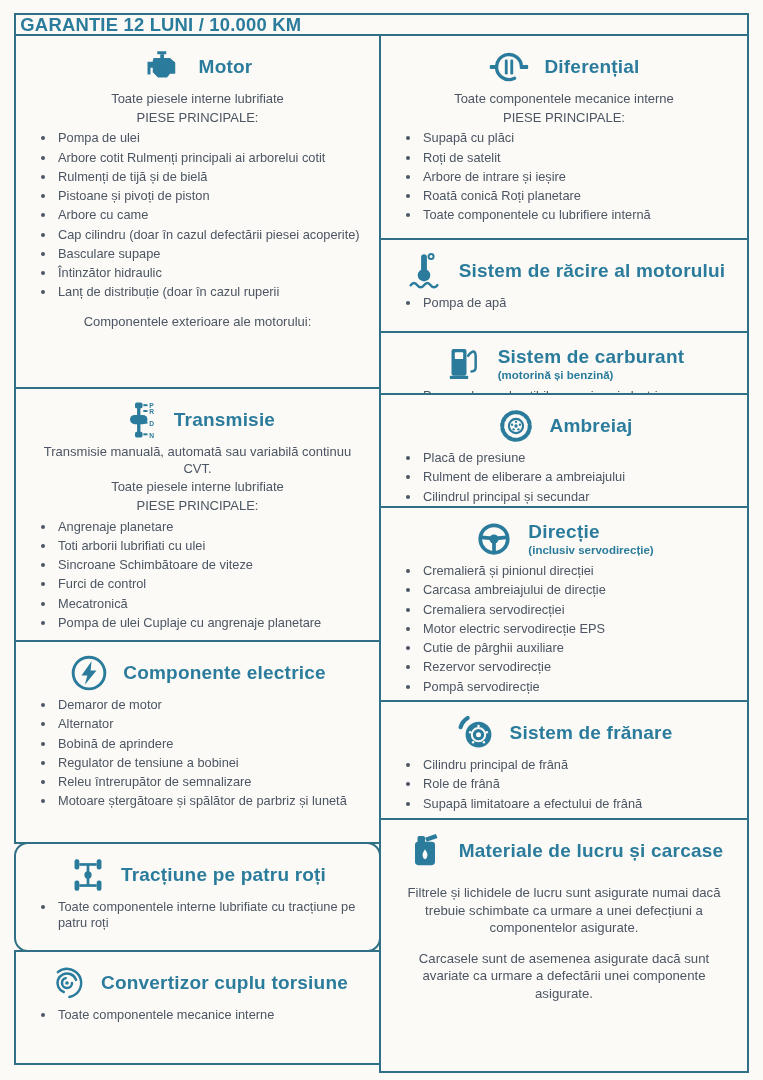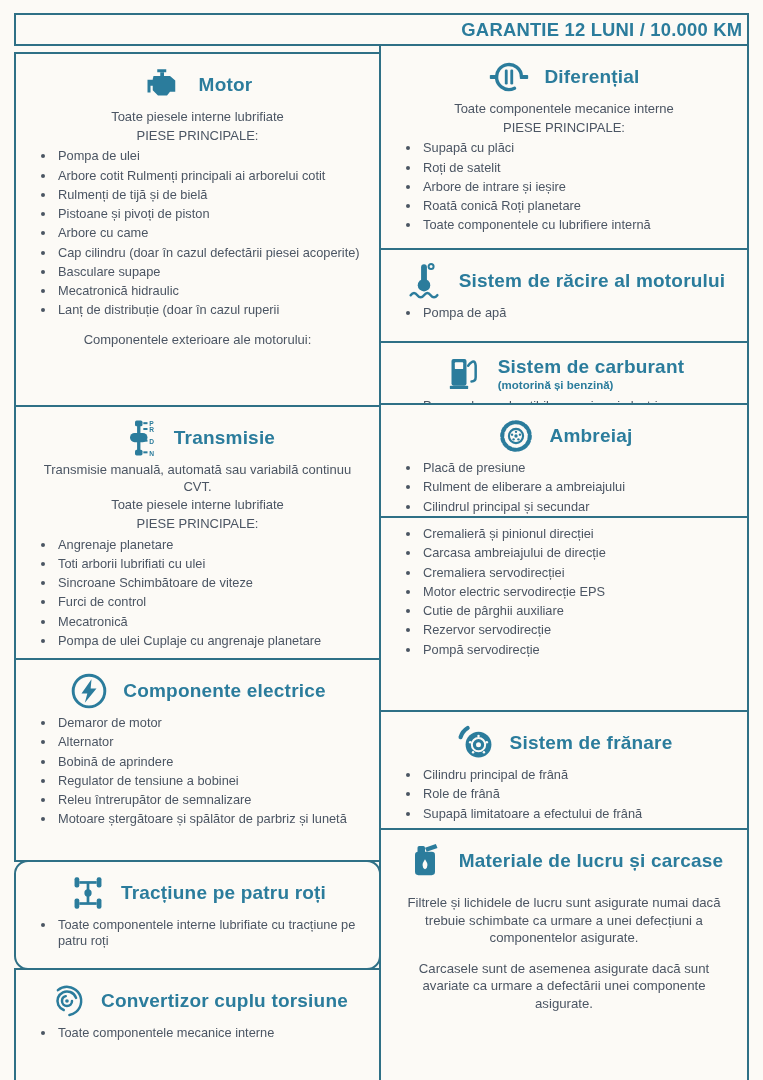--- a/index.html
+++ b/index.html
@@ -10,30 +10,30 @@
   }
   *{box-sizing:border-box;}
   html,body{margin:0;padding:0;}
   body{
     width:763px;height:1080px;position:relative;overflow:hidden;
     background:var(--bg);
     font-family:"Liberation Sans", sans-serif;
     color:var(--body);
   }
   .topbar{
-    margin:13px 14px 0 14px;height:33px;
+    margin:13px 14px 0 14px;height:23px;
     border:2px solid var(--border);
-    display:flex;align-items:center;justify-content:flex-end;
+    display:flex;align-items:center;justify-content:flex-start;
     background:var(--bg);
   }
   .topbar span{
     color:var(--teal);font-weight:700;font-size:19px;letter-spacing:.2px;
     transform:scaleX(.97);
   }
-  .cols{display:flex;margin:8px 14px;margin-top:-2px;align-items:flex-end;}
+  .cols{display:flex;margin:8px 14px;margin-top:-2px;}
   .col{display:flex;flex-direction:column;}
   #col-left{width:367px;}
   #col-right{width:370px;margin-left:-2px;}
   .section{
     border:2px solid var(--border);
     margin-top:-2px;
     background:var(--bg);
     padding:4px 10px 2px 10px;
     overflow:hidden;
   }
@@ -97,21 +97,21 @@
           <div class="intro">Toate piesele interne lubrifiate</div>
           <div class="intro">PIESE PRINCIPALE:</div>
           <ul class="bullets">
             <li>Pompa de ulei</li>
             <li>Arbore cotit Rulmenți principali ai arborelui cotit</li>
             <li>Rulmenți de tijă și de bielă</li>
             <li>Pistoane și pivoți de piston</li>
             <li>Arbore cu came</li>
             <li>Cap cilindru (doar în cazul defectării piesei acoperite)</li>
             <li>Basculare supape</li>
-            <li>Mecatronică hidraulic</li>
+            <li>Întinzător hidraulic</li>
             <li>Lanț de distribuție (doar în cazul ruperii</li>
           </ul>
           <div class="intro gap-above">Componentele exterioare ale motorului:</div>
         </section>
         <section class="section" style="height: 255px;">
           <div class="title-row">
             <span class="icon">
               <svg width="40" height="40" viewBox="0 0 48 48">
                 <g fill="currentColor">
                   <rect x="18" y="3" width="9" height="7" rx="2"></rect>
@@ -304,20 +304,37 @@
               <div class="sec-title">Ambreiaj</div>
             </div>
           </div>
           <ul class="bullets">
             <li>Placă de presiune</li>
             <li>Rulment de eliberare a ambreiajului</li>
             <li>Cilindrul principal și secundar</li>
           </ul>
         </section>
         <section class="section" style="height: 196px;">
+          <div class="title-row">
+            <span class="icon">
+              <svg width="40" height="40" viewBox="0 0 48 48">
+                <circle cx="24" cy="24" r="16.5" stroke="currentColor" fill="none" stroke-linecap="round" stroke-width="4.5"></circle>
+                <circle cx="24" cy="24" r="5.5" fill="currentColor"></circle>
+                <g stroke="currentColor" stroke-width="4.5" stroke-linecap="round">
+                  <line x1="8.5" y1="22" x2="19" y2="23"></line>
+                  <line x1="39.5" y1="22" x2="29" y2="23"></line>
+                  <line x1="24" y1="29" x2="24" y2="39"></line>
+                </g>
+              </svg>
+            </span>
+            <div class="title-block">
+              <div class="sec-title">Direcție</div>
+              <div class="sec-subtitle">(inclusiv servodirecție)</div>
+            </div>
+          </div>
           <ul class="bullets">
             <li>Cremalieră și pinionul direcției</li>
             <li>Carcasa ambreiajului de direcție</li>
             <li>Cremaliera servodirecției</li>
             <li>Motor electric servodirecție EPS</li>
             <li>Cutie de pârghii auxiliare</li>
             <li>Rezervor servodirecție</li>
             <li>Pompă servodirecție</li>
           </ul>
         </section>

